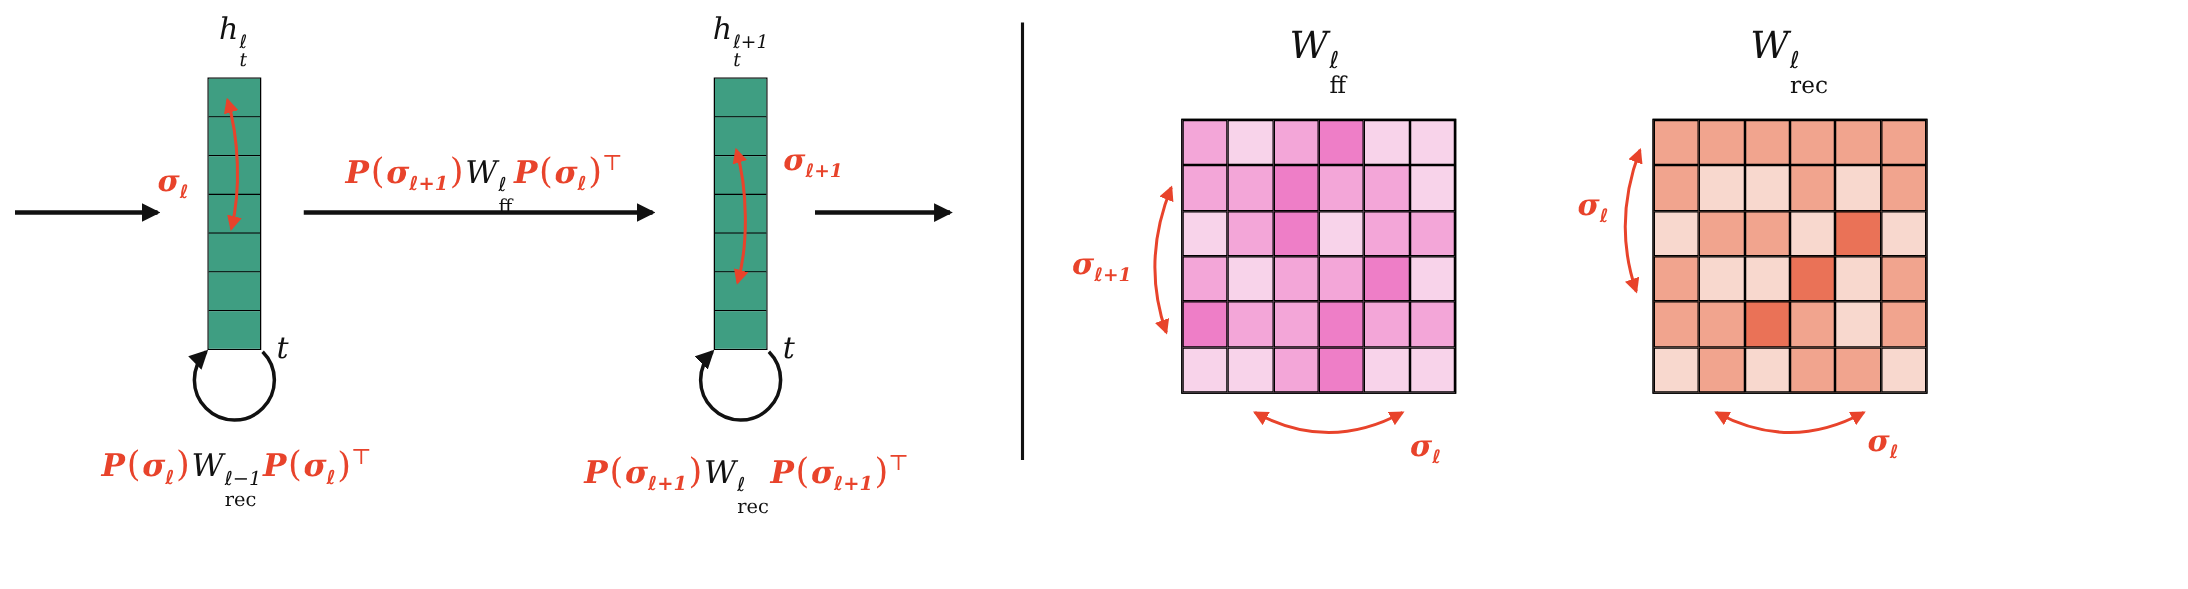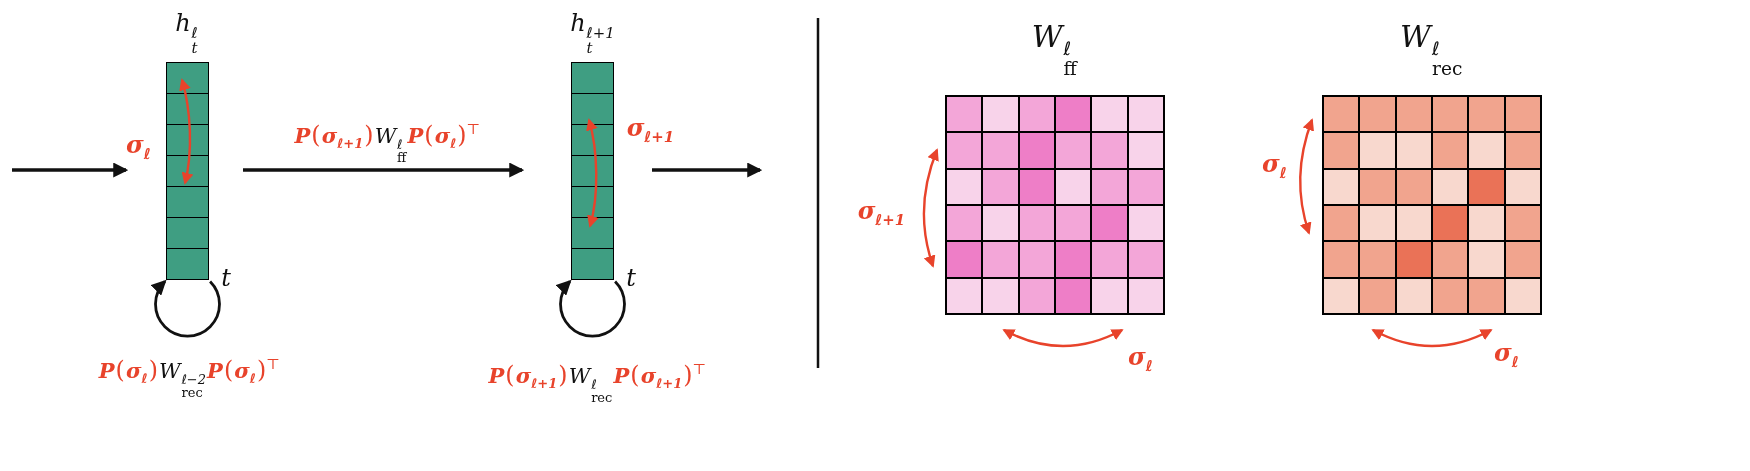--- a/index.html
+++ b/index.html
@@ -34,21 +34,21 @@
   }
   .matrix .cell{border:1px solid #000;}
 
   
   .math{
     position:absolute;z-index:3;font-style:italic;color:var(--ink);
     white-space:nowrap;line-height:1.15;transform:translateX(-50%);
   }
   .red{color:var(--accent);}
   .fs-label{font-size:24px;}
-  .fs-formula{font-size:21px;}
+  .fs-formula{font-size:25px;}
   .fs-title{font-size:30px;}
   .tok{display:inline-block;margin-right:0.05em;}
   .tok-bold{font-weight:bold;}
   .tok-plain{color:var(--ink);font-weight:normal;}
   .tok-paren{font-style:normal;font-size:1.13em;}
   .tok sub,.tok sup{font-size:0.62em;}
   .rm{font-style:normal;}
   .supsub{
     display:inline-flex;flex-direction:column;align-items:flex-start;
     font-size:0.62em;line-height:1.05;vertical-align:-0.45em;margin-left:0.06em;
@@ -121,21 +121,21 @@
 
   <div class="math fs-formula red" style="left:388px;top:121px;"><span class="tok tok-bold"><span class="tok-base">P</span></span><span class="tok tok-paren"><span class="tok-base">(</span></span><span class="tok tok-bold"><span class="tok-base">σ</span><sub>ℓ+1</sub></span><span class="tok tok-paren"><span class="tok-base">)</span></span><span class="tok tok-plain"><span class="tok-base">W</span><span class="supsub">
           <span>ℓ</span>
           <span class="rm">ff</span>
         </span></span><span class="tok tok-bold"><span class="tok-base">P</span></span><span class="tok tok-paren"><span class="tok-base">(</span></span><span class="tok tok-bold"><span class="tok-base">σ</span><sub>ℓ</sub></span><span class="tok tok-paren"><span class="tok-base">)</span><sup>⊤</sup></span></div>
 
   <div class="math fs-label" style="left:226px;top:265px;">t</div>
   <div class="math fs-label" style="left:631px;top:265px;">t</div>
 
   <div class="math fs-formula red" style="left:190px;top:356px;"><span class="tok tok-bold"><span class="tok-base">P</span></span><span class="tok tok-paren"><span class="tok-base">(</span></span><span class="tok tok-bold"><span class="tok-base">σ</span><sub>ℓ</sub></span><span class="tok tok-paren"><span class="tok-base">)</span></span><span class="tok tok-plain"><span class="tok-base">W</span><span class="supsub">
-          <span>ℓ−2</span>
+          <span>ℓ−1</span>
           <span class="rm">rec</span>
         </span></span><span class="tok tok-bold"><span class="tok-base">P</span></span><span class="tok tok-paren"><span class="tok-base">(</span></span><span class="tok tok-bold"><span class="tok-base">σ</span><sub>ℓ</sub></span><span class="tok tok-paren"><span class="tok-base">)</span><sup>⊤</sup></span></div>
   <div class="math fs-formula red" style="left:598px;top:361px;"><span class="tok tok-bold"><span class="tok-base">P</span></span><span class="tok tok-paren"><span class="tok-base">(</span></span><span class="tok tok-bold"><span class="tok-base">σ</span><sub>ℓ+1</sub></span><span class="tok tok-paren"><span class="tok-base">)</span></span><span class="tok tok-plain"><span class="tok-base">W</span><span class="supsub">
           <span>ℓ</span>
           <span class="rm">rec</span>
         </span></span><span class="tok tok-bold"><span class="tok-base">P</span></span><span class="tok tok-paren"><span class="tok-base">(</span></span><span class="tok tok-bold"><span class="tok-base">σ</span><sub>ℓ+1</sub></span><span class="tok tok-paren"><span class="tok-base">)</span><sup>⊤</sup></span></div>
 
   <div class="math fs-title" style="left:1055px;top:20px;"><span class="tok"><span class="tok-base">W</span><span class="supsub">
           <span>ℓ</span>
           <span class="rm">ff</span>

